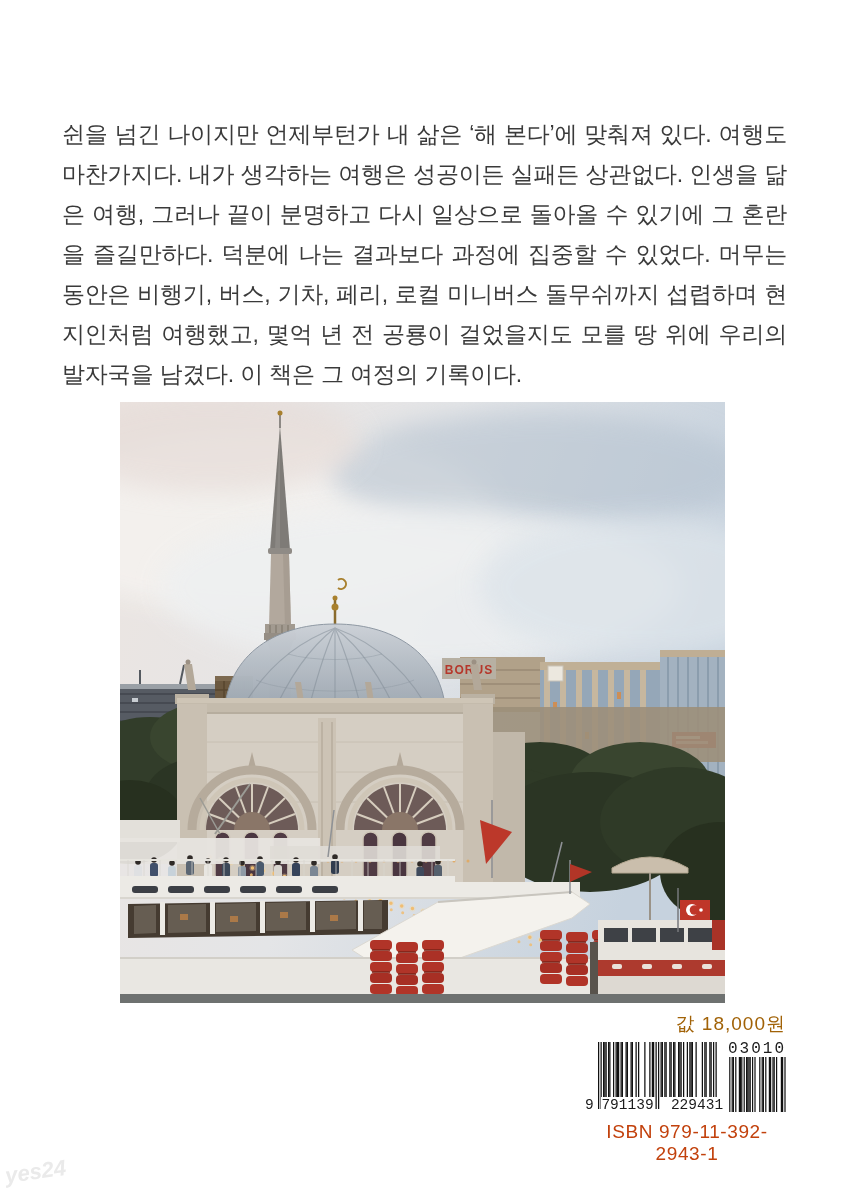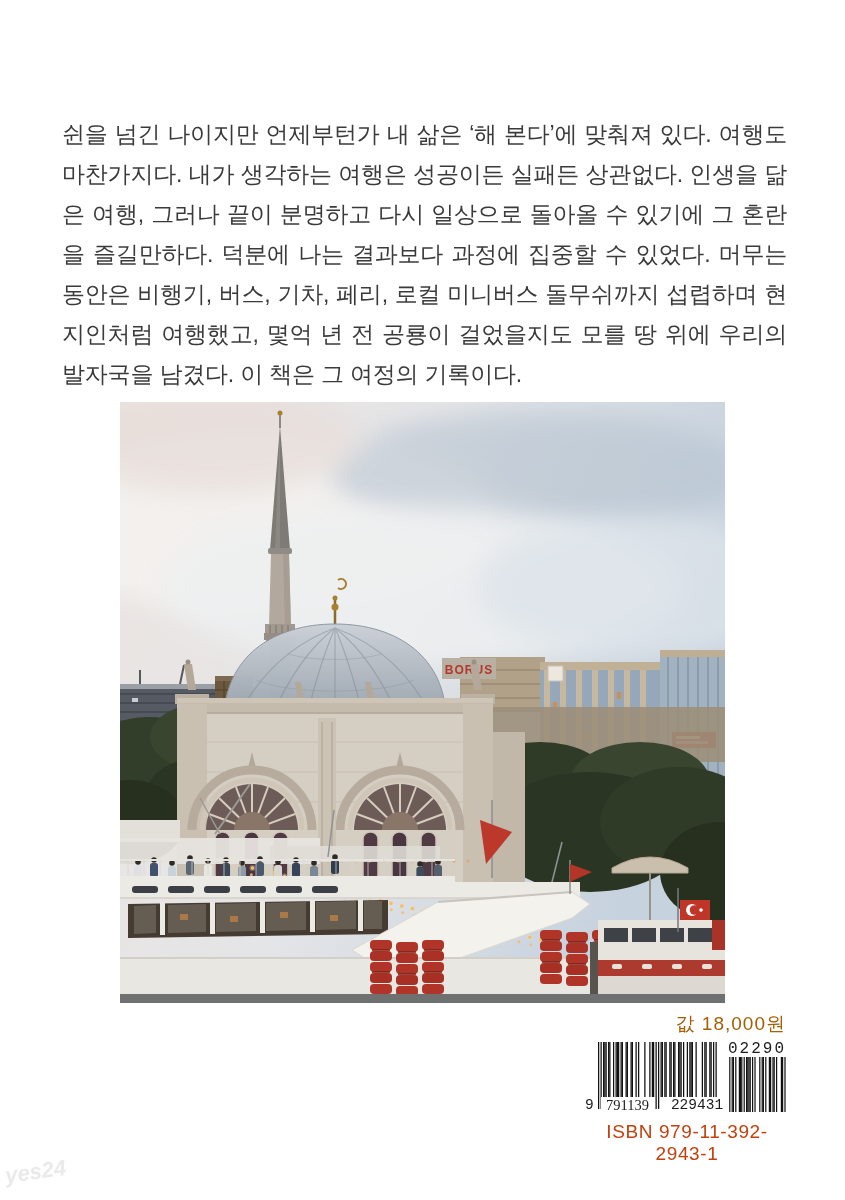--- a/index.html
+++ b/index.html
@@ -20,21 +20,21 @@
   .price{
     position:absolute;top:1011px;right:59px;
     font-size:19px;letter-spacing:1px;color:#a16207;
   }
   .ean13-wrap{position:absolute;left:598px;top:1042px;width:119px;height:78px;}
   .bd-digit{
     position:absolute;font-family:"Liberation Mono","DejaVu Sans Mono",monospace;
     font-size:14.5px;color:#1c1c1c;background:#ffffff;line-height:17px;
   }
   .bd-9{left:-13px;top:55px;}
-  .bd-g1{left:3px;top:55px;width:53px;text-align:center;font-family:Liberation Serif, serif;}
+  .bd-g1{left:3px;top:55px;width:53px;text-align:center;}
   .bd-g2{left:63px;top:55px;width:72px;text-align:center;}
   .ean5-wrap{position:absolute;left:728px;top:1040px;width:58px;height:72px;}
   .ean5-num{
     position:absolute;left:0;top:0;width:58px;text-align:center;
     font-size:16px;letter-spacing:2px;color:#1c1c1c;
     font-family:"Liberation Mono","DejaVu Sans Mono",monospace;
   }
   .ean5-bars{position:absolute;left:0;top:17px;}
   .isbn{
     position:absolute;left:583px;top:1121px;width:208px;text-align:center;
@@ -486,21 +486,21 @@
         <rect x="112.50" y="0" width="1.25" height="55" fill="#111"></rect>
         <rect x="115.00" y="0" width="1.25" height="67" fill="#111"></rect>
         <rect x="117.50" y="0" width="1.25" height="67" fill="#111"></rect>
       </svg>
     <span class="bd-digit bd-9">9</span>
     <span class="bd-digit bd-g1">791139</span>
     <span class="bd-digit bd-g2">229431</span>
   </div>
 
   <div class="ean5-wrap">
-    <div class="ean5-num">02290</div>
+    <div class="ean5-num">03010</div>
     <svg id="ean5-bars" class="ean5-bars" width="58" height="55">
         <rect x="1.20" y="0" width="1.20" height="55" fill="#111"></rect>
         <rect x="3.60" y="0" width="1.20" height="55" fill="#111"></rect>
         <rect x="4.80" y="0" width="1.20" height="55" fill="#111"></rect>
         <rect x="7.20" y="0" width="1.20" height="55" fill="#111"></rect>
         <rect x="10.80" y="0" width="1.20" height="55" fill="#111"></rect>
         <rect x="12.00" y="0" width="1.20" height="55" fill="#111"></rect>
         <rect x="13.20" y="0" width="1.20" height="55" fill="#111"></rect>
         <rect x="15.60" y="0" width="1.20" height="55" fill="#111"></rect>
         <rect x="18.00" y="0" width="1.20" height="55" fill="#111"></rect>

